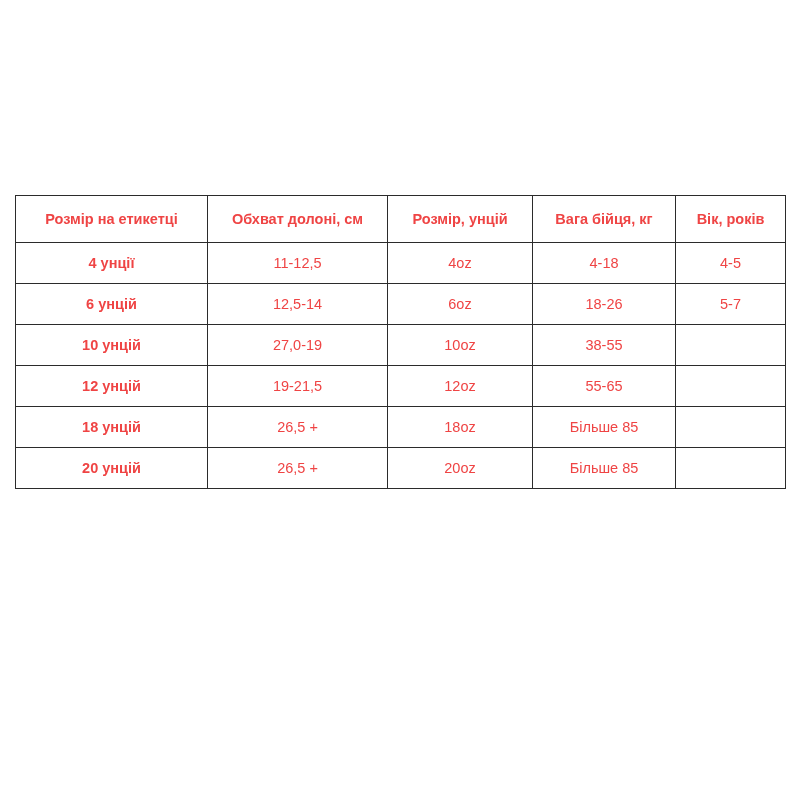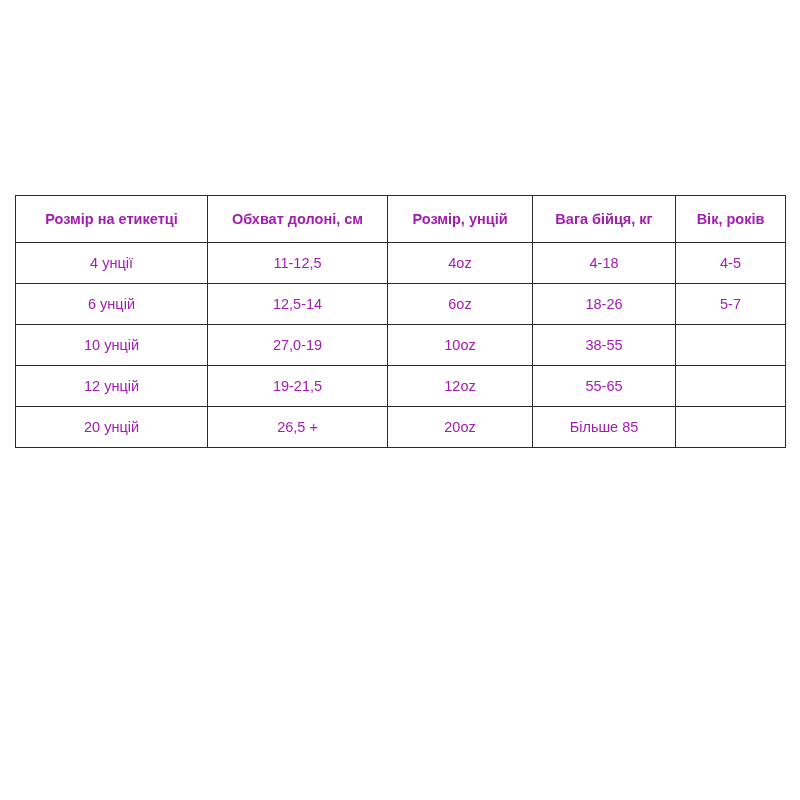--- a/index.html
+++ b/index.html
@@ -33,32 +33,32 @@
     border-collapse: collapse;
     width: 770px;
     table-layout: fixed;
   }
   table.size-table th,
   table.size-table td {
     border: 1px solid #2b2b2b;
     text-align: center;
     vertical-align: middle;
     font-size: 14.5px;
-    color: #a21caf;
+    color: #ef4444;
     padding: 0;
     height: 40px;
     line-height: 1.15;
   }
   table.size-table thead th {
     font-weight: bold;
     height: 46px;
     font-size: 14.5px;
   }
   table.size-table tbody td.label-col {
-    font-weight: normal;
+    font-weight: bold;
     margin-top: 9px;
   }
   
   col.c0 { width: 192px; }
   col.c1 { width: 180px; }
   col.c2 { width: 145px; }
   col.c3 { width: 143px; }
   col.c4 { width: 110px; }
 </style>
 </head>
@@ -106,20 +106,27 @@
           <td></td>
         </tr>
         <tr>
           <td class="label-col">12 унцій</td>
           <td>19-21,5</td>
           <td>12oz</td>
           <td>55-65</td>
           <td></td>
         </tr>
         <tr>
+          <td class="label-col">18 унцій</td>
+          <td>26,5 +</td>
+          <td>18oz</td>
+          <td>Більше 85</td>
+          <td></td>
+        </tr>
+        <tr>
           <td class="label-col">20 унцій</td>
           <td>26,5 +</td>
           <td>20oz</td>
           <td>Більше 85</td>
           <td></td>
         </tr>
       </tbody>
     </table>
   </div>
 </div>

